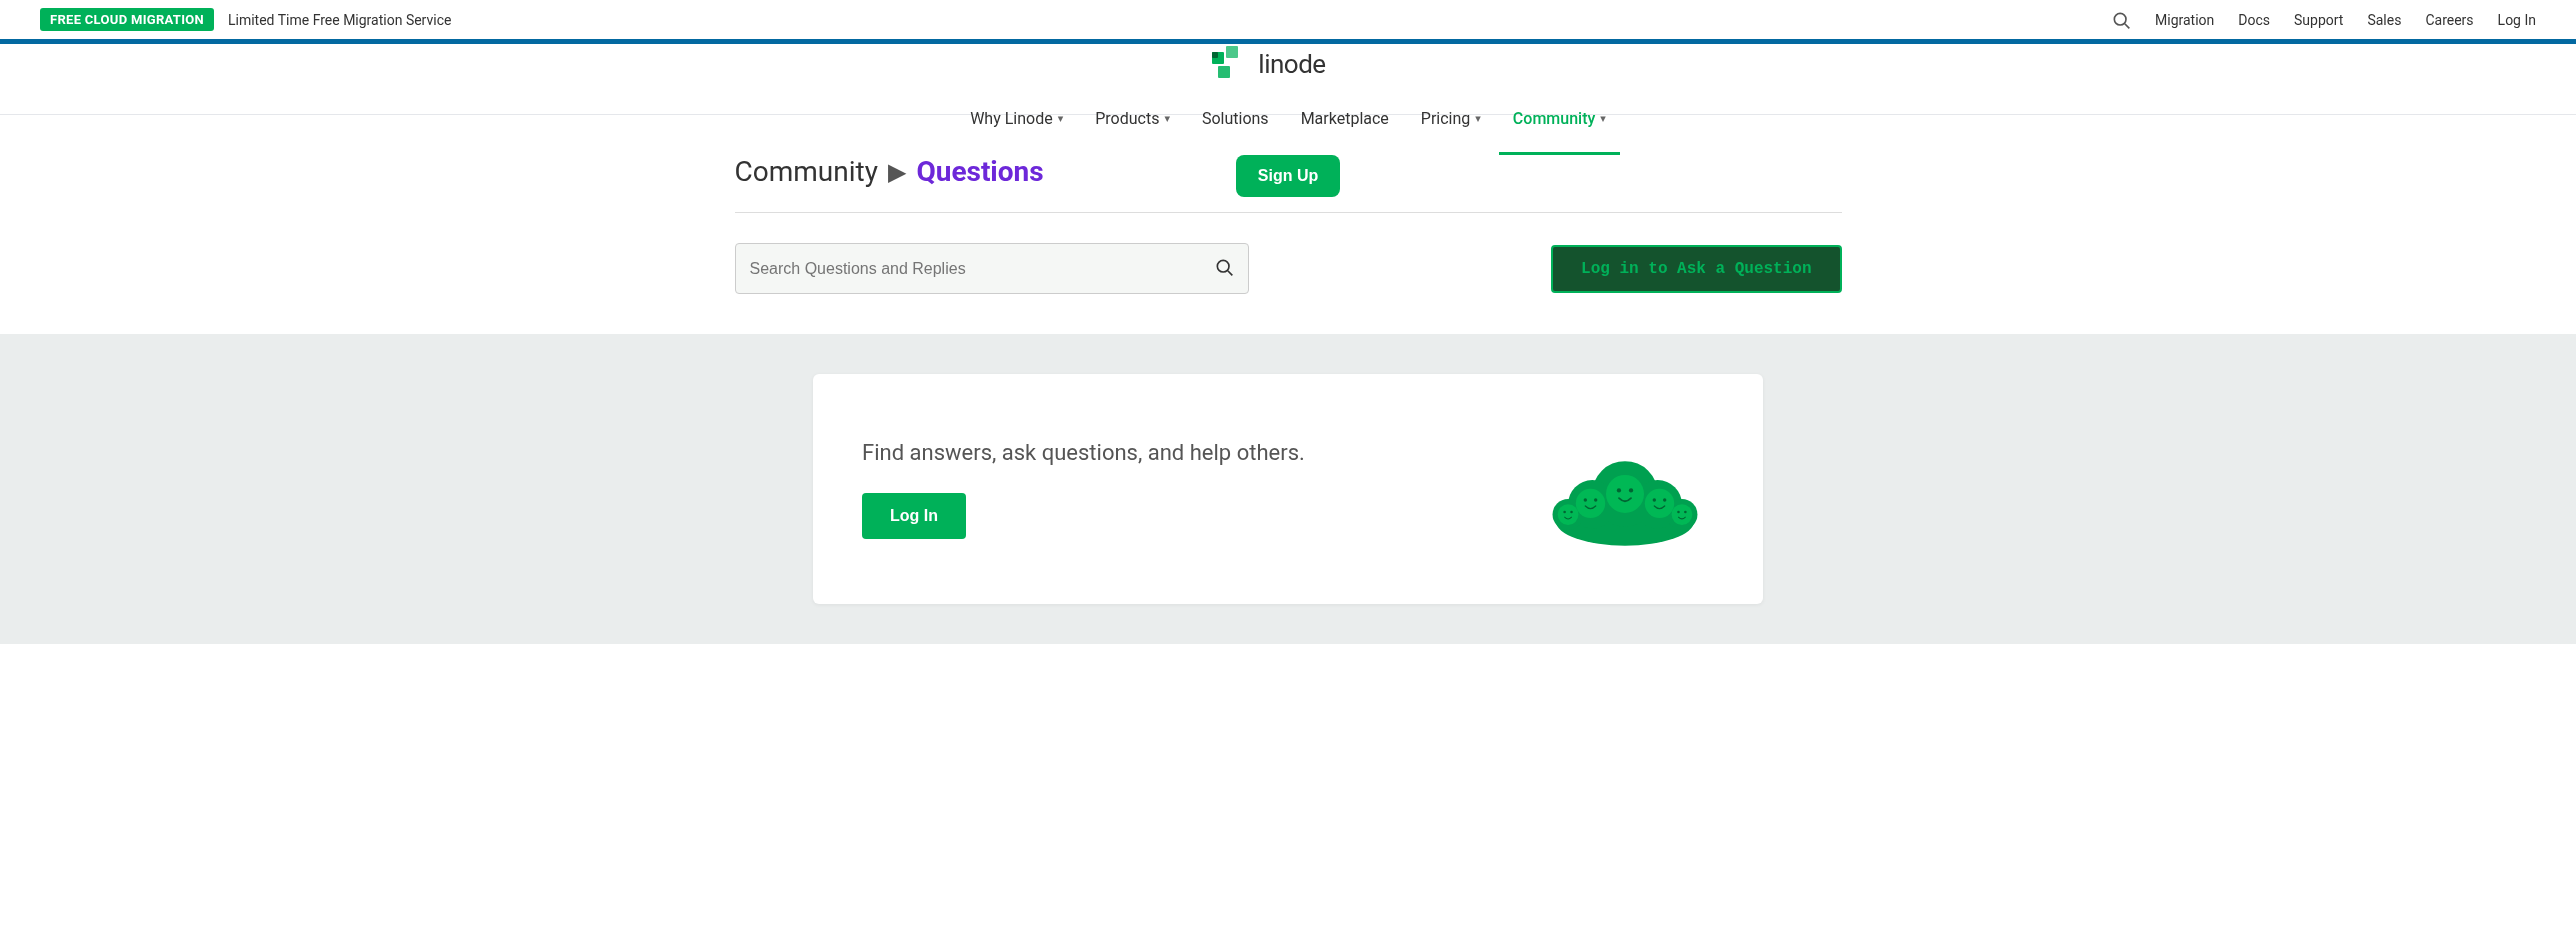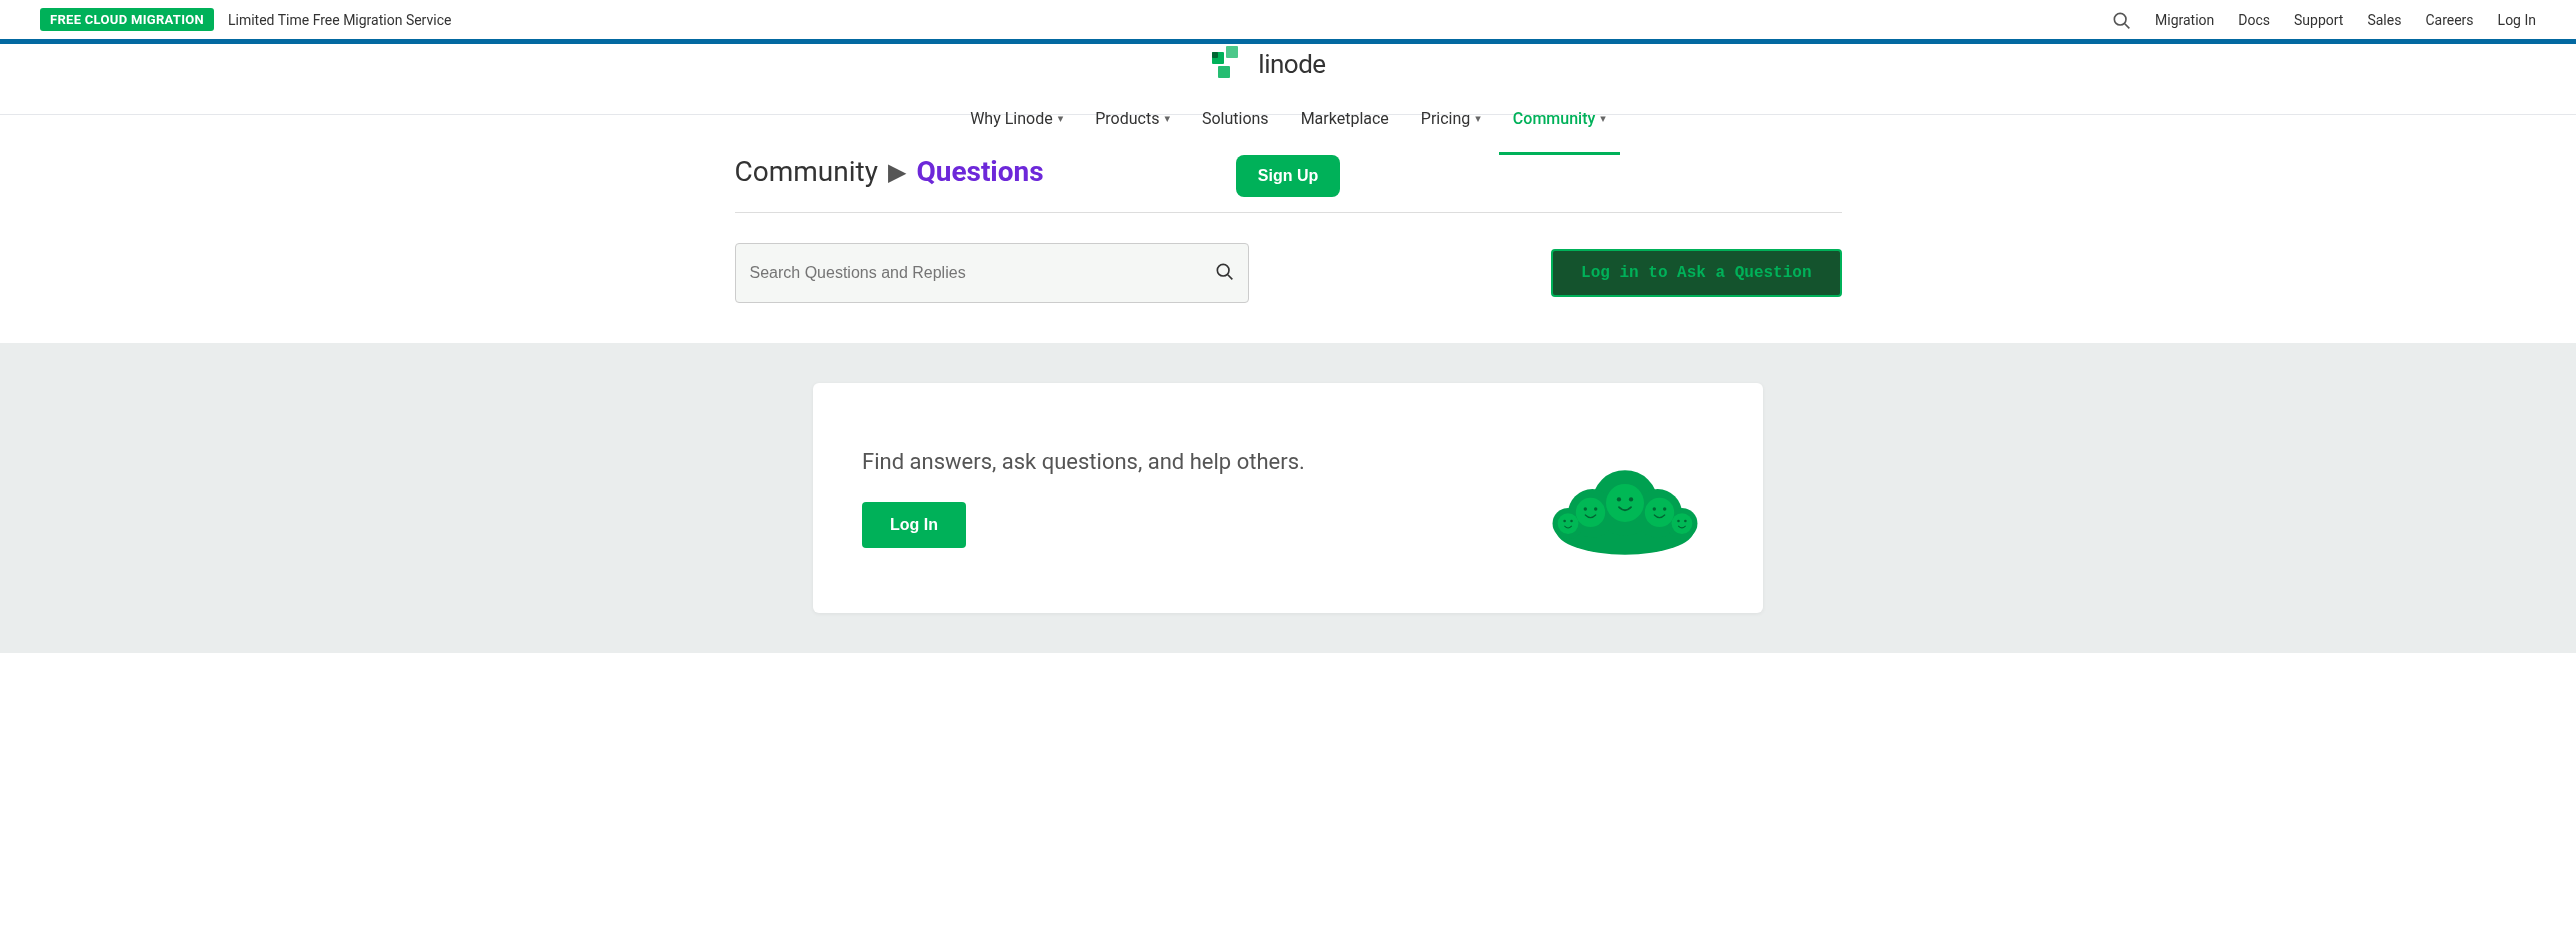--- a/index.html
+++ b/index.html
@@ -158,21 +158,21 @@
       gap: 20px;
       margin-bottom: 40px;
     }
     .search-container {
       display: flex;
       align-items: center;
       border: 1px solid #ccc;
       border-radius: 4px;
       background: #f5f7f5;
       padding: 0 14px;
-      height: 60px;
+      height: 51px;
       width: 514px;
       justify-content: flex-end;
     }
     .search-input {
       border: none;
       background: transparent;
       font-size: 16px;
       color: #555;
       flex: 1;
       outline: none;

